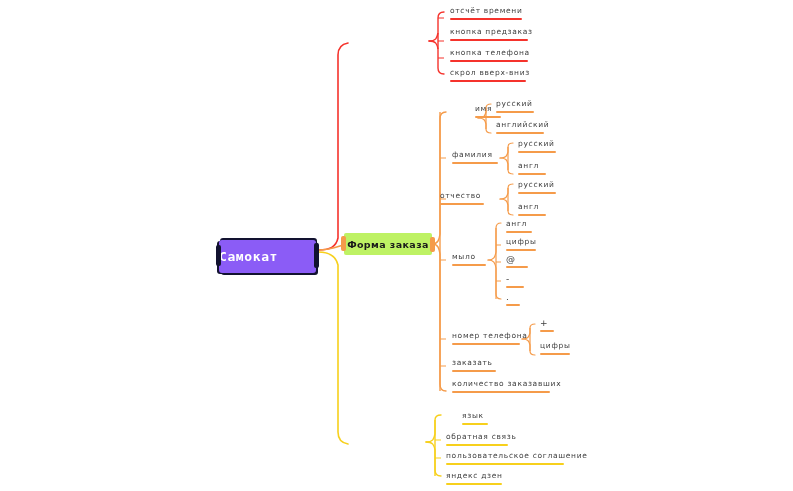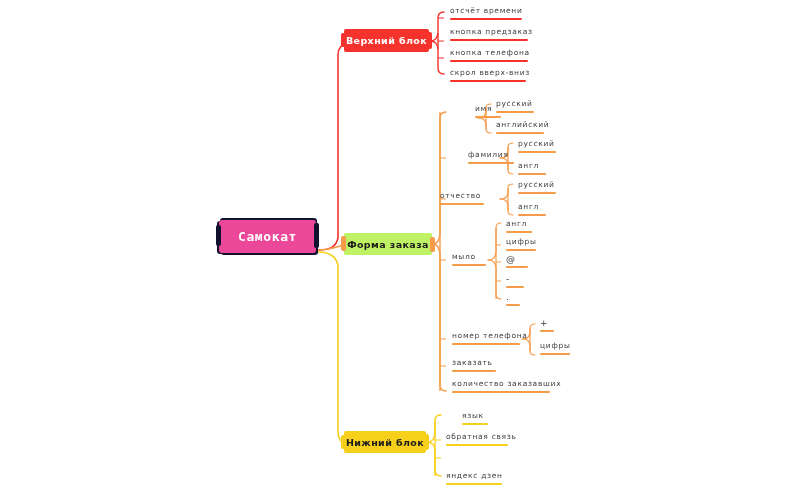--- a/index.html
+++ b/index.html
@@ -9,26 +9,26 @@
     font-family:"DejaVu Sans","Liberation Sans",sans-serif;
     overflow:hidden;
     position:relative;
   }
   #canvas{position:absolute;left:0;top:0;width:793px;height:491px;}
   svg.wires{position:absolute;left:0;top:0;width:793px;height:491px;pointer-events:none;}
 
   
   .root-node{
     position:absolute;
-    left:219px;top:220px;
+    left:219px;top:240px;
     width:97px;height:33px;
-    background:#ec4899;
+    background:#8b5cf6;
     border-radius:3px;
     box-shadow:2px 2px 0 0 #121230, -2px 1px 0 0 #121230, 1px -2px 0 0 #121230;
-    display:flex;align-items:center;justify-content:center;
+    display:flex;align-items:center;justify-content:flex-start;
   }
   .root-node .lbl{
     color:#ffffff;
     font-size:13px;
     letter-spacing:.6px;
     font-weight:bold;
     font-family:"DejaVu Sans Mono","Liberation Mono",monospace;
   }
   .root-node:before,.root-node:after{
     content:"";position:absolute;background:#121230;
@@ -134,29 +134,23 @@
     <path d="M426 442 C433 442, 434 439, 435 434 L435 420 C435 416, 437 415, 441 415" fill="none" stroke="#f7d01c" stroke-width="1.4" stroke-linecap="round"></path>
     <path d="M426 442 C433 442, 434 445, 435 450 L435 470 C435 474, 437 476, 441 476" fill="none" stroke="#f7d01c" stroke-width="1.4" stroke-linecap="round"></path>
     <path d="M435 420 L435 476" fill="none" stroke="#f7d01c" stroke-width="1.4"></path>
     <path d="M435 440 L441 440 M435 458 L441 458" fill="none" stroke="#f7d01c" stroke-width="1.2"></path>
   </svg>
 
   <div class="root-node">
     <span class="lbl">Самокат</span>
   </div>
 
-  <div class="branch-box" id="branch-top">
-    <span class="lbl">Верхний блок</span>
-  </div>
   <div class="branch-box" id="branch-mid">
     <span class="lbl">Форма заказа</span>
   </div>
-  <div class="branch-box" id="branch-bot">
-    <span class="lbl">Нижний блок</span>
-  </div>
 
   <div class="leaf red" style="left:450px;top:6px;width:72px;">
     <span class="txt">отсчёт времени</span>
     <span class="rule"></span>
   </div>
   <div class="leaf red" style="left:450px;top:27px;width:78px;">
     <span class="txt">кнопка предзаказ</span>
     <span class="rule"></span>
   </div>
   <div class="leaf red" style="left:450px;top:48px;width:78px;">
@@ -174,21 +168,21 @@
   </div>
   <div class="leaf orange" style="left:496px;top:99px;width:38px;">
     <span class="txt">русский</span>
     <span class="rule"></span>
   </div>
   <div class="leaf orange" style="left:496px;top:120px;width:48px;">
     <span class="txt">английский</span>
     <span class="rule"></span>
   </div>
 
-  <div class="leaf orange" style="left:452px;top:150px;width:46px;margin-left:16px;">
+  <div class="leaf orange" style="left:452px;top:150px;width:46px;">
     <span class="txt">фамилия</span>
     <span class="rule"></span>
   </div>
   <div class="leaf orange" style="left:518px;top:139px;width:38px;">
     <span class="txt">русский</span>
     <span class="rule"></span>
   </div>
   <div class="leaf orange" style="left:518px;top:161px;width:28px;">
     <span class="txt">англ</span>
     <span class="rule"></span>
@@ -255,18 +249,22 @@
   </div>
 
   <div class="leaf yellow" style="left:462px;top:411px;width:26px;">
     <span class="txt">язык</span>
     <span class="rule"></span>
   </div>
   <div class="leaf yellow" style="left:446px;top:432px;width:62px;">
     <span class="txt">обратная связь</span>
     <span class="rule"></span>
   </div>
+  <div class="leaf yellow" style="left:446px;top:451px;width:118px;">
+    <span class="txt">пользовательское соглашение</span>
+    <span class="rule"></span>
+  </div>
   <div class="leaf yellow" style="left:446px;top:471px;width:56px;">
     <span class="txt">яндекс дзен</span>
     <span class="rule"></span>
   </div>
 
 </div>
 
 </body></html>

